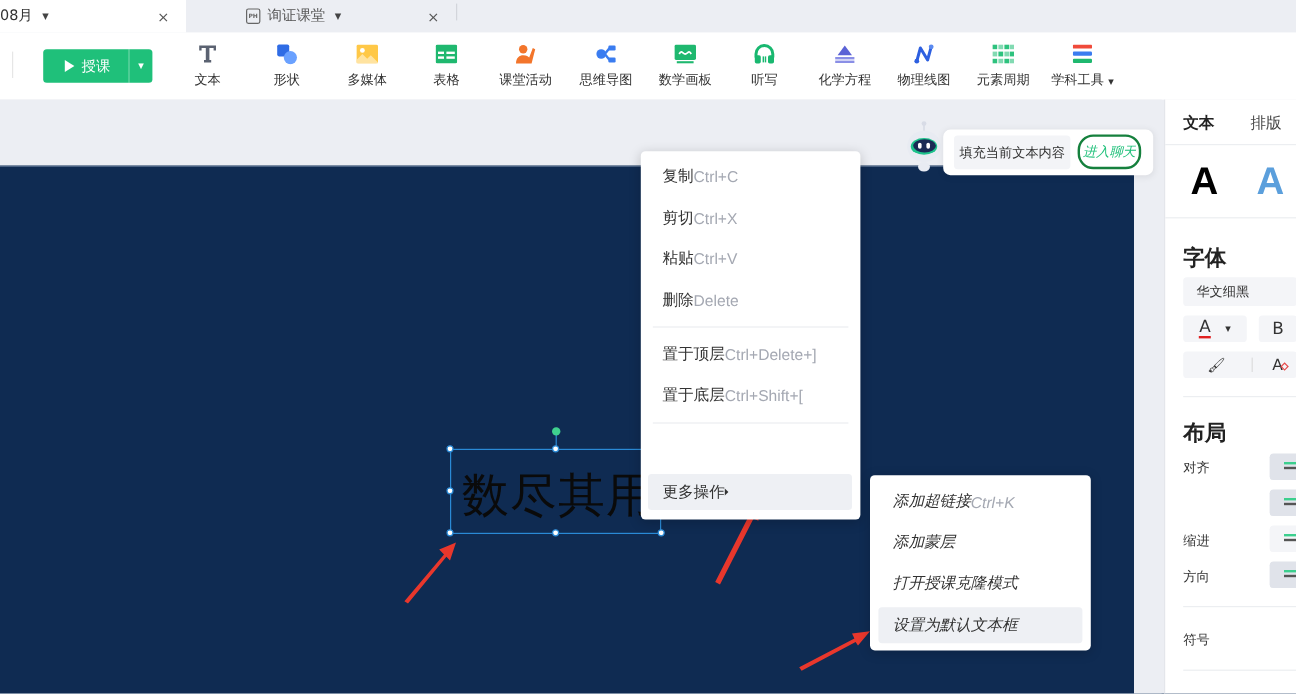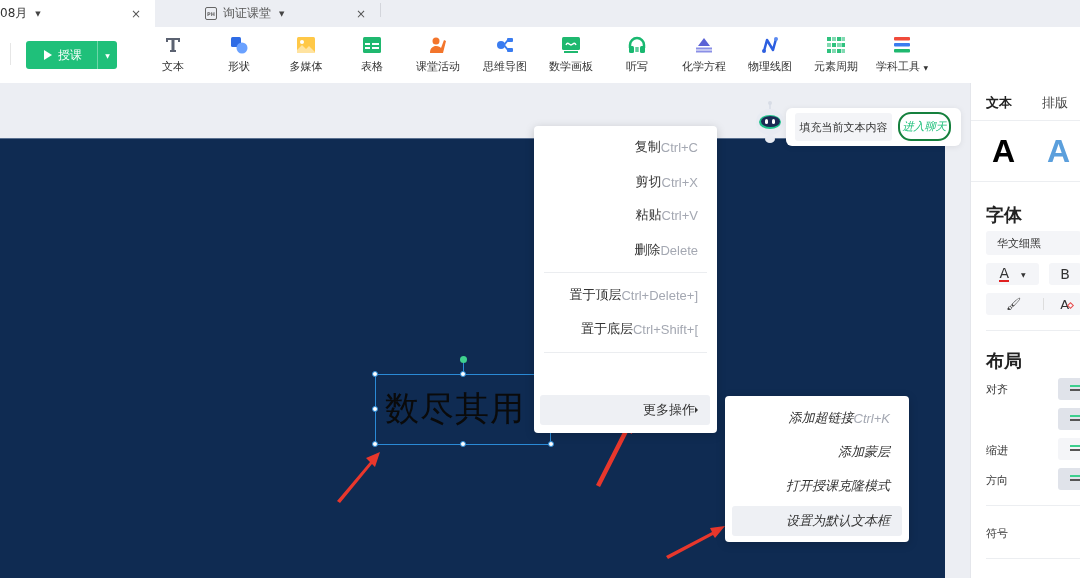--- a/index.html
+++ b/index.html
@@ -14,44 +14,44 @@
   .tab .label { margin-left: 6px; }
   .tab.active .label { margin-left: 0; }
   .tab .caret { font-size: 7px; margin-left: 8px; color: #444; }
   .tab .close { position: absolute; right: 14px; font-size: 12px; color: #555; }
   .tab .doc-icon { width: 12px; height: 13px; border: 1px solid #666; border-radius: 2px; margin-left: 13px; font-size: 5px; display: flex; align-items: center; justify-content: center; color: #666; font-weight: bold; }
   .tab-sep { position: absolute; left: 380px; top: 3px; width: 1px; height: 14px; background: #d3d5db; }
 
   
   .toolbar { position: absolute; left: 0; top: 27px; width: 1080px; height: 56px; background: #fff; }
   .tb-sep { position: absolute; left: 10px; top: 16px; width: 1px; height: 22px; background: #e6e6e6; }
-  .teach-btn { position: absolute; left: 26px; top: 14px; width: 91px; height: 28px; background: #1fc07a; border-radius: 3px; display: flex; align-items: center; color: #fff; font-size: 12px; }
+  .teach-btn { position: absolute; left: 36px; top: 14px; width: 91px; height: 28px; background: #1fc07a; border-radius: 3px; display: flex; align-items: center; color: #fff; font-size: 12px; }
   .teach-btn .main { display: flex; align-items: center; padding-left: 18px; width: 71px; height: 100%; }
   .teach-btn .play { width: 0; height: 0; border-left: 8px solid #fff; border-top: 5px solid transparent; border-bottom: 5px solid transparent; margin-right: 6px; }
   .teach-btn .split { width: 1px; height: 100%; background: rgba(255,255,255,0.35); }
   .teach-btn .drop { flex: 1; display: flex; align-items: center; justify-content: center; font-size: 6px; }
 
   .tool { position: absolute; top: 9px; width: 64px; display: flex; flex-direction: column; align-items: center; }
   .tool .ic { width: 18px; height: 18px; display: flex; align-items: center; justify-content: center; }
   .tool .lbl { margin-top: 5px; font-size: 11px; color: #333; white-space: nowrap; }
 
   
   .work { position: absolute; left: 0; top: 83px; width: 968px; height: 495px; background: #eceef3; }
   .slide { position: absolute; left: 0; top: 138px; width: 945px; height: 440px; background: #0f2b52; border-top: 1px solid #5a7090; }
 
   
   .sel-box { position: absolute; left: 375px; top: 374px; width: 176px; height: 71px; border: 1px solid #2a8ad6; }
-  .sel-text { position: absolute; left: 385px; top: 386px; font-size: 34px; color: #0a0a0a; font-family: Liberation Serif, serif; letter-spacing: 1px; white-space: nowrap; }
+  .sel-text { position: absolute; left: 385px; top: 386px; font-size: 39px; color: #0a0a0a; font-family: Liberation Serif, serif; letter-spacing: 1px; white-space: nowrap; }
   .handle { position: absolute; width: 6px; height: 6px; background: #fff; border: 1px solid #2a8ad6; border-radius: 50%; }
   .rot-handle { position: absolute; left: 460px; top: 356px; width: 7px; height: 7px; background: #3fd18e; border-radius: 50%; }
   .rot-line { position: absolute; left: 463px; top: 362px; width: 1px; height: 12px; background: #2a8ad6; }
 
   
   .ctx { position: absolute; left: 534px; top: 126px; width: 183px; height: 307px; background: #fff; border-radius: 4px; box-shadow: 0 2px 10px rgba(0,0,0,0.18); }
-  .ctx-item { position: absolute; left: 6px; width: 170px; height: 30px; display: flex; align-items: center; justify-content: flex-end; padding: 0 12px 0 12px; font-size: 13px; color: #333; border-radius: 3px; }
+  .ctx-item { position: absolute; left: 6px; width: 170px; height: 30px; display: flex; align-items: center; justify-content: flex-start; padding: 0 12px 0 12px; font-size: 13px; color: #333; border-radius: 3px; }
   .ctx-item .sc { color: #a4a8b2; font-size: 13px; font-family: "Liberation Sans", sans-serif; }
   .ctx-item.hover { background: #eef0f4; }
   .ctx-div { position: absolute; left: 10px; width: 163px; height: 1px; background: #ebedf0; }
   .sub-arrow { width: 0; height: 0; border-left: 3px solid #333; border-top: 3px solid transparent; border-bottom: 3px solid transparent; }
 
   .submenu { position: absolute; left: 725px; top: 396px; width: 184px; height: 146px; background: #fff; border-radius: 4px; box-shadow: 0 2px 10px rgba(0,0,0,0.18); font-style: italic; }
   .submenu .ctx-item { left: 7px; width: 170px; }
 
   
   .ai-bot { position: absolute; left: 754px; top: 100px; width: 34px; height: 46px; }

